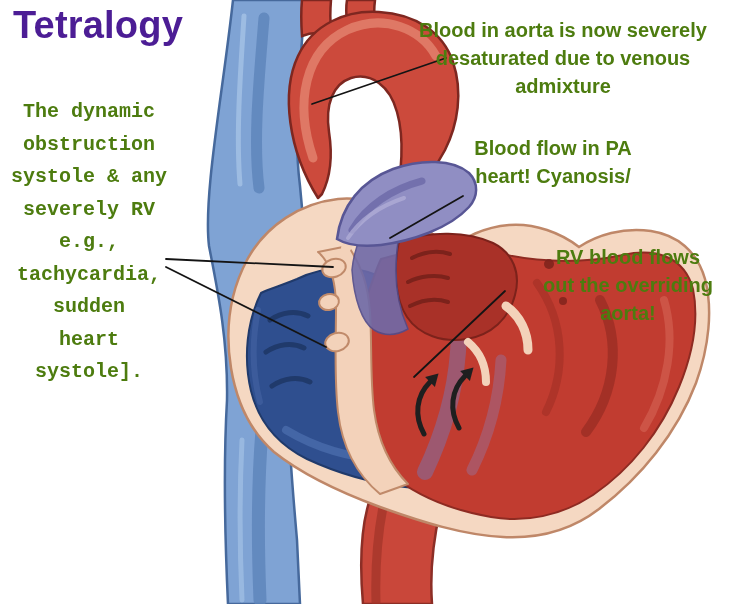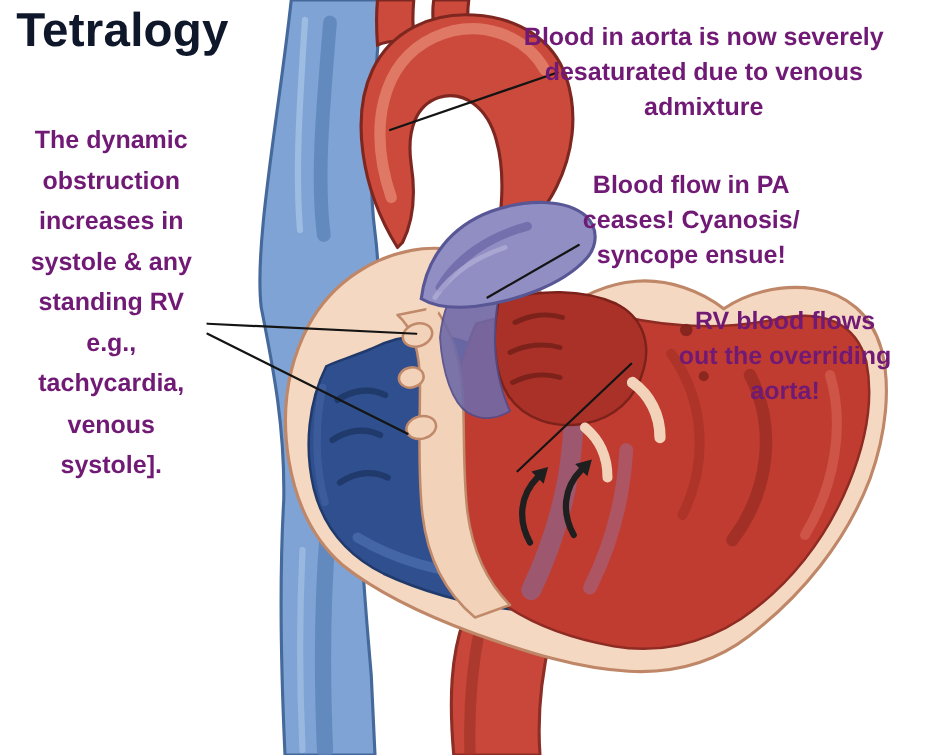--- a/index.html
+++ b/index.html
@@ -1,23 +1,23 @@
 <!DOCTYPE html>
 <html><head>
 <meta charset="utf-8">
 <style>
   html,body{margin:0;padding:0;background:#ffffff;}
   body{width:749px;height:604px;position:relative;overflow:hidden;
        font-family:"Liberation Sans",sans-serif;}
   .stage{position:absolute;inset:0;width:749px;height:604px;}
   svg.art{position:absolute;left:0;top:0;z-index:1;}
   .title{position:absolute;left:13px;top:4px;font-size:38px;font-weight:700;
-         letter-spacing:0.2px;color:#0f172a;z-index:2;}
-  .note{position:absolute;z-index:2;text-align:center;font-weight:700;color:#701a75;}
-  .note-left {left:0;   top:96px; width:178px;font-size:20px;line-height:32.5px;}
+         letter-spacing:0.2px;color:#4c1d95;z-index:2;}
+  .note{position:absolute;z-index:2;text-align:center;font-weight:700;color:#4d7c0f;}
+  .note-left {left:0;   top:96px; width:178px;font-size:20px;line-height:32.5px;font-family:Liberation Mono, monospace;}
   .note-aorta{left:380px;top:16px; width:366px;font-size:20px;line-height:28px;}
   .note-pa   {left:424px;top:134px;width:258px;font-size:20px;line-height:28px;}
   .note-rv   {left:500px;top:243px;width:256px;font-size:20px;line-height:28px;}
 </style>
 </head>
 <body>
 
 <div class="stage">
 
   <svg class="art" width="749" height="604" viewBox="0 0 749 604">
@@ -112,39 +112,38 @@
       <line x1="463" y1="196" x2="390" y2="238"></line>
       <line x1="505" y1="291" x2="414" y2="377"></line>
     </g>
   </svg>
 
   <div class="title">Tetralogy</div>
 
   <div class="note note-left">
       <div>The dynamic</div>
       <div>obstruction</div>
-      <div>increases in</div>
       <div>systole &amp; any</div>
-      <div>standing RV</div>
+      <div>severely RV</div>
       <div>e.g.,</div>
       <div>tachycardia,</div>
-      <div>venous</div>
+      <div>sudden</div>
+      <div>heart</div>
       <div>systole].</div>
     </div>
 
   <div class="note note-aorta">
       <div>Blood in aorta is now severely</div>
       <div>desaturated due to venous</div>
       <div>admixture</div>
     </div>
 
   <div class="note note-pa">
       <div>Blood flow in PA</div>
-      <div>ceases! Cyanosis/</div>
-      <div>syncope ensue!</div>
+      <div>heart! Cyanosis/</div>
     </div>
 
   <div class="note note-rv">
       <div>RV blood flows</div>
       <div>out the overriding</div>
       <div>aorta!</div>
     </div>
 </div>
 
 </body></html>

